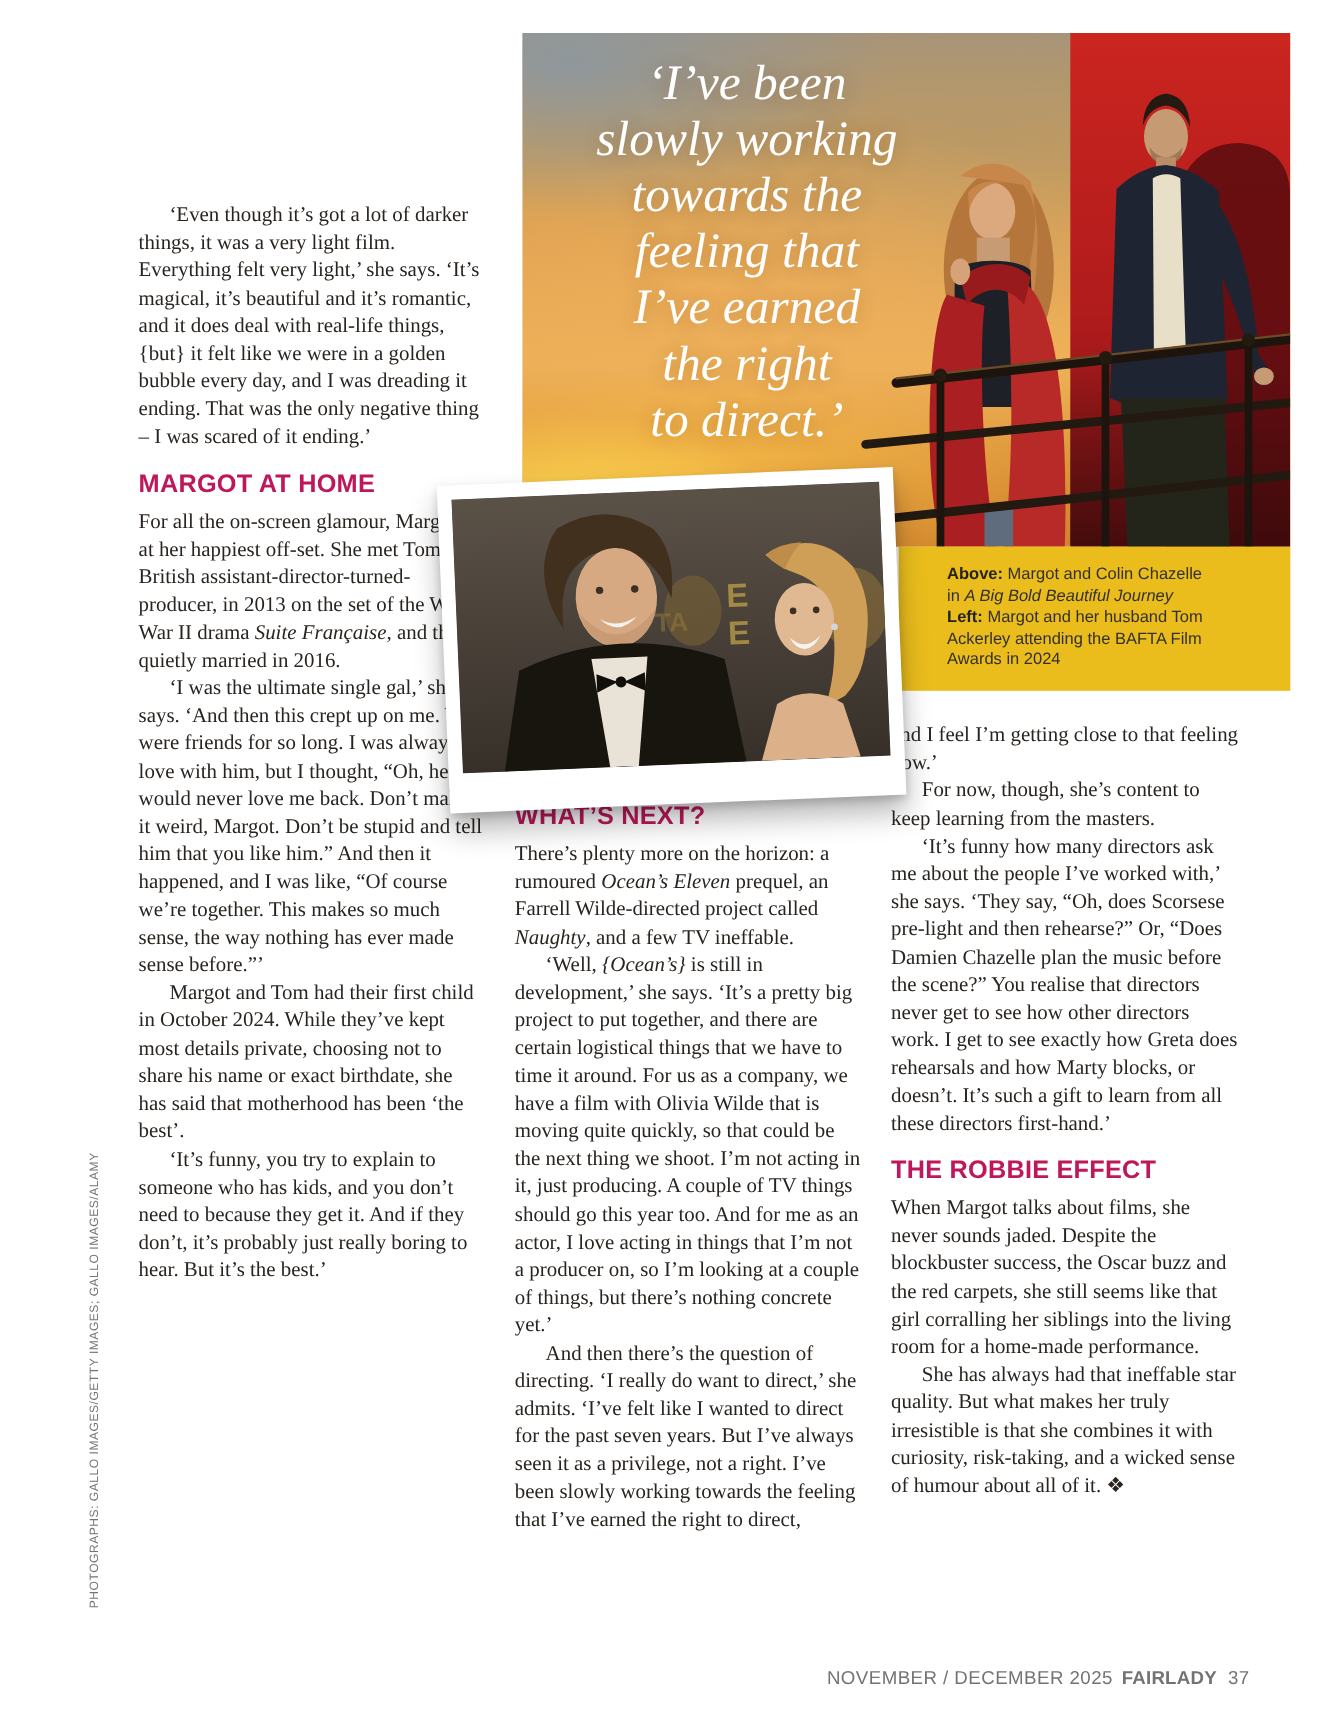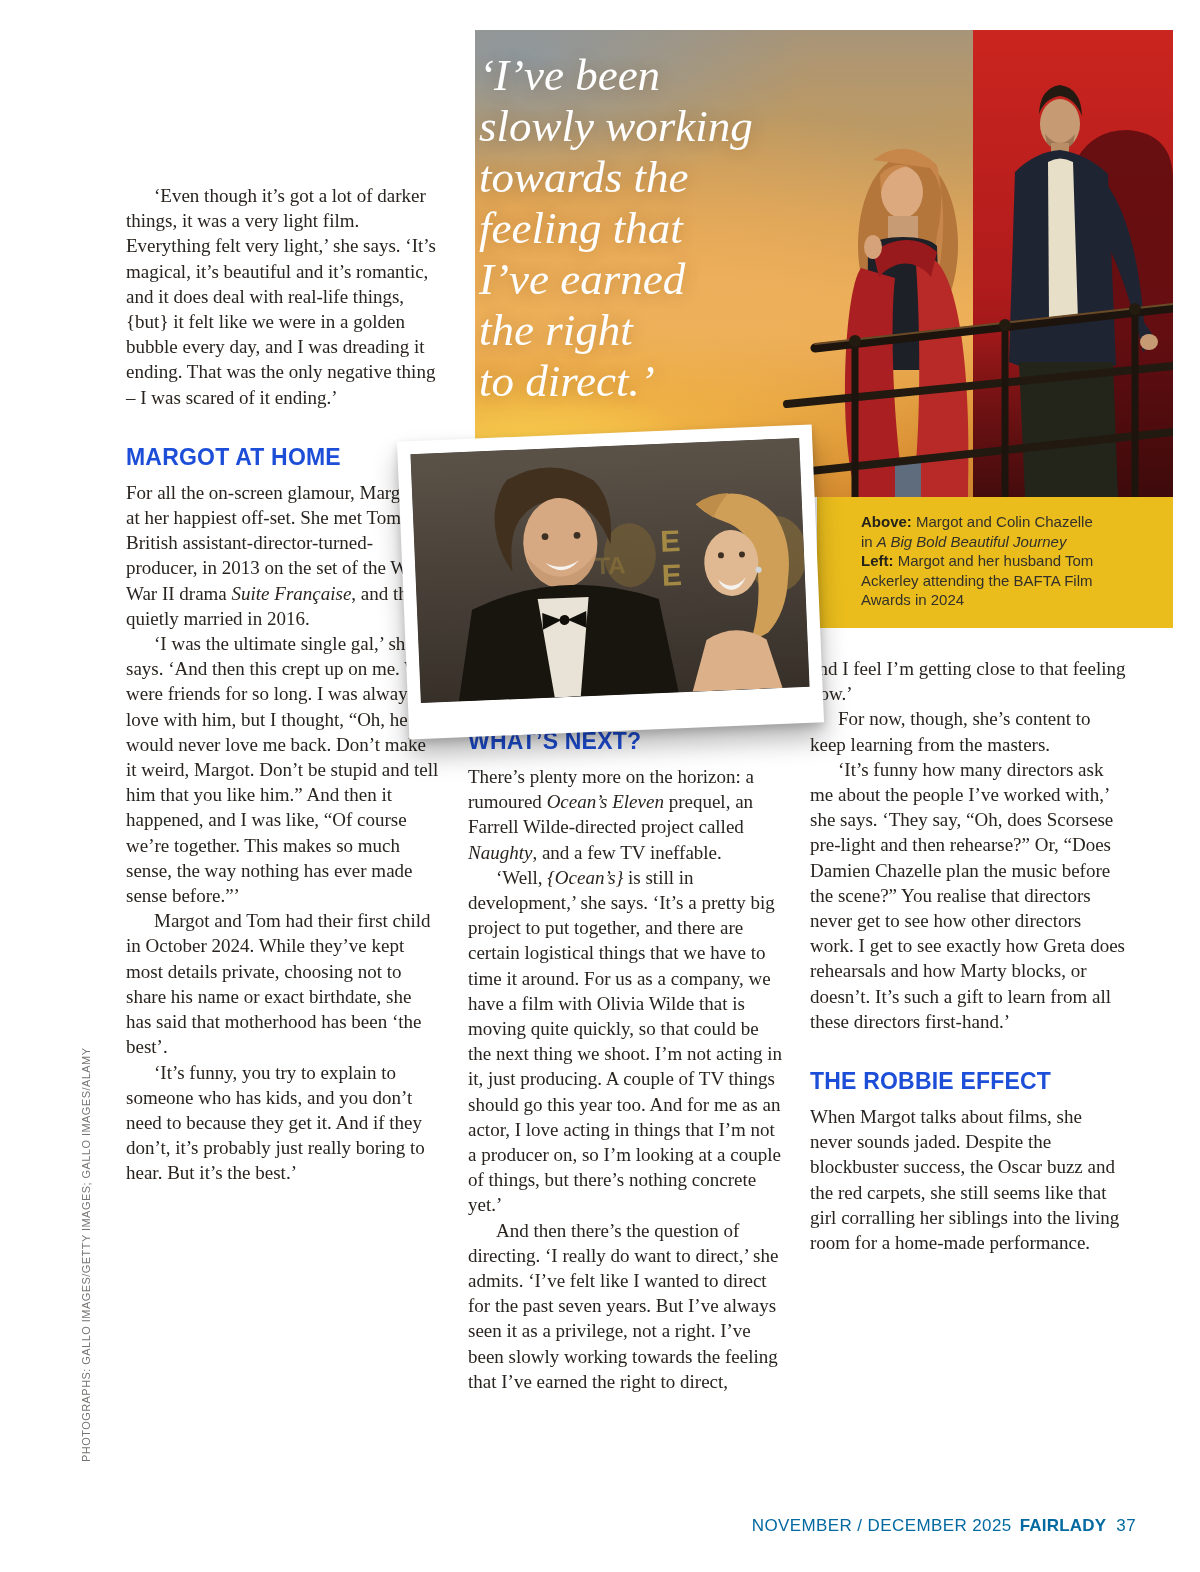--- a/index.html
+++ b/index.html
@@ -10,21 +10,21 @@
   
   .hero{position:absolute;left:475px;top:30px;width:698px;height:467px;overflow:hidden;z-index:1;
     background:
       radial-gradient(ellipse 300px 150px at 4% 96%, rgba(255,222,84,.95), rgba(255,222,84,0) 70%),
       radial-gradient(ellipse 420px 150px at 22% 88%, rgba(248,190,70,.85), rgba(248,190,70,0) 72%),
       radial-gradient(ellipse 520px 230px at 35% 55%, rgba(238,176,92,.75), rgba(238,176,92,0) 75%),
       radial-gradient(ellipse 420px 200px at 6% 6%, rgba(138,152,164,.85), rgba(138,152,164,0) 70%),
       radial-gradient(ellipse 560px 240px at 60% 18%, rgba(176,152,114,.55), rgba(176,152,114,0) 78%),
       linear-gradient(180deg,#a3937c 0%,#c69a58 20%,#e2a452 42%,#eeb157 64%,#e09a3c 80%,#d0832d 100%);}
   .hero svg{position:absolute;left:0;top:0;}
-  .quote{position:absolute;left:4px;top:20px;width:400px;text-align:left;z-index:2;
+  .quote{position:absolute;left:4px;top:20px;width:400px;text-align:center;z-index:2;
     font-style:italic;font-size:45px;line-height:51px;color:#ffffff;
     text-shadow:0 1px 16px rgba(110,60,5,.30);}
   .quote div{white-space:nowrap;}
 
   
   .caption-box{position:absolute;left:817px;top:497px;width:356px;height:131px;z-index:2;
     background:#EABD1D;box-sizing:border-box;padding:15px 12px 0 44px;
     font-family:"Liberation Sans", sans-serif;font-size:15px;line-height:19.5px;color:#33302a;}
   .caption-box b{font-weight:bold;color:#242219;text-align:right;}
   .caption-box i{font-style:italic;}
@@ -38,26 +38,26 @@
 
   
   .col{position:absolute;font-size:19px;line-height:25.2px;color:#29241F;z-index:1;}
   .col1{left:126px;top:183px;width:314px;}
   .col2{left:468px;top:728px;width:316px;}
   .col3{left:810px;top:656px;width:318px;}
   .col p{margin:0;}
   .col p.ind{text-indent:28px;}
   .col i{font-style:italic;}
   .sec-head{font-family:"Liberation Sans", sans-serif;font-weight:bold;font-size:23px;line-height:26px;
-    color:#1d4ed8;letter-spacing:.2px;margin:34px 0 10px 0;}
+    color:#be185d;letter-spacing:.2px;margin:16px 0 10px 0;}
   .sec-head.first{margin-top:0;}
 
   
   .footer{position:absolute;top:1516px;right:64px;z-index:1;
-    font-family:"Liberation Sans", sans-serif;font-size:17px;color:#0369a1;letter-spacing:.4px;}
+    font-family:"Liberation Sans", sans-serif;font-size:17px;color:#737373;letter-spacing:.4px;}
   .footer .mag{font-weight:bold;margin-left:8px;letter-spacing:.2px;}
   .footer .pg{margin-left:10px;}
   .credit{position:absolute;left:80px;top:1462px;transform:rotate(-90deg);transform-origin:0 0;
     font-family:"Liberation Sans", sans-serif;font-size:11px;color:#767472;letter-spacing:.45px;
     white-space:nowrap;z-index:1;}
 </style>
 </head>
 <body>
 
 <div class="page">
@@ -196,20 +196,21 @@
     <p class="ind"><span>‘Well, </span><i>{Ocean’s}</i><span> is still in development,’ she says. ‘It’s a pretty big project to put together, and there are certain logistical things that we have to time it around. For us as a company, we have a film with Olivia Wilde that is moving quite quickly, so that could be the next thing we shoot. I’m not acting in it, just producing. A couple of TV things should go this year too. And for me as an actor, I love acting in things that I’m not a producer on, so I’m looking at a couple of things, but there’s nothing concrete yet.’</span></p>
     <p class="ind">And then there’s the question of directing. ‘I really do want to direct,’ she admits. ‘I’ve felt like I wanted to direct for the past seven years. But I’ve always seen it as a privilege, not a right. I’ve been slowly working towards the feeling that I’ve earned the right to direct,</p>
   </div>
 
   <div class="col col3">
     <p>and I feel I’m getting close to that feeling now.’</p>
     <p class="ind">For now, though, she’s content to keep learning from the masters.</p>
     <p class="ind">‘It’s funny how many directors ask me about the people I’ve worked with,’ she says. ‘They say, “Oh, does Scorsese pre-light and then rehearse?” Or, “Does Damien Chazelle plan the music before the scene?” You realise that directors never get to see how other directors work. I get to see exactly how Greta does rehearsals and how Marty blocks, or doesn’t. It’s such a gift to learn from all these directors first-hand.’</p>
     <h2 class="sec-head">THE ROBBIE EFFECT</h2>
     <p>When Margot talks about films, she never sounds jaded. Despite the blockbuster success, the Oscar buzz and the red carpets, she still seems like that girl corralling her siblings into the living room for a home-made performance.</p>
+    <p class="ind">She has always had that ineffable star quality. But what makes her truly irresistible is that she combines it with curiosity, risk-taking, and a wicked sense of humour about all of it. ❖</p>
   </div>
 
   <div class="footer">
     <span>NOVEMBER / DECEMBER 2025</span><span class="mag">FAIRLADY</span><span class="pg">37</span>
   </div>
 
   <div class="credit">PHOTOGRAPHS: GALLO IMAGES/GETTY IMAGES; GALLO IMAGES/ALAMY</div>
 
 </div>
 

